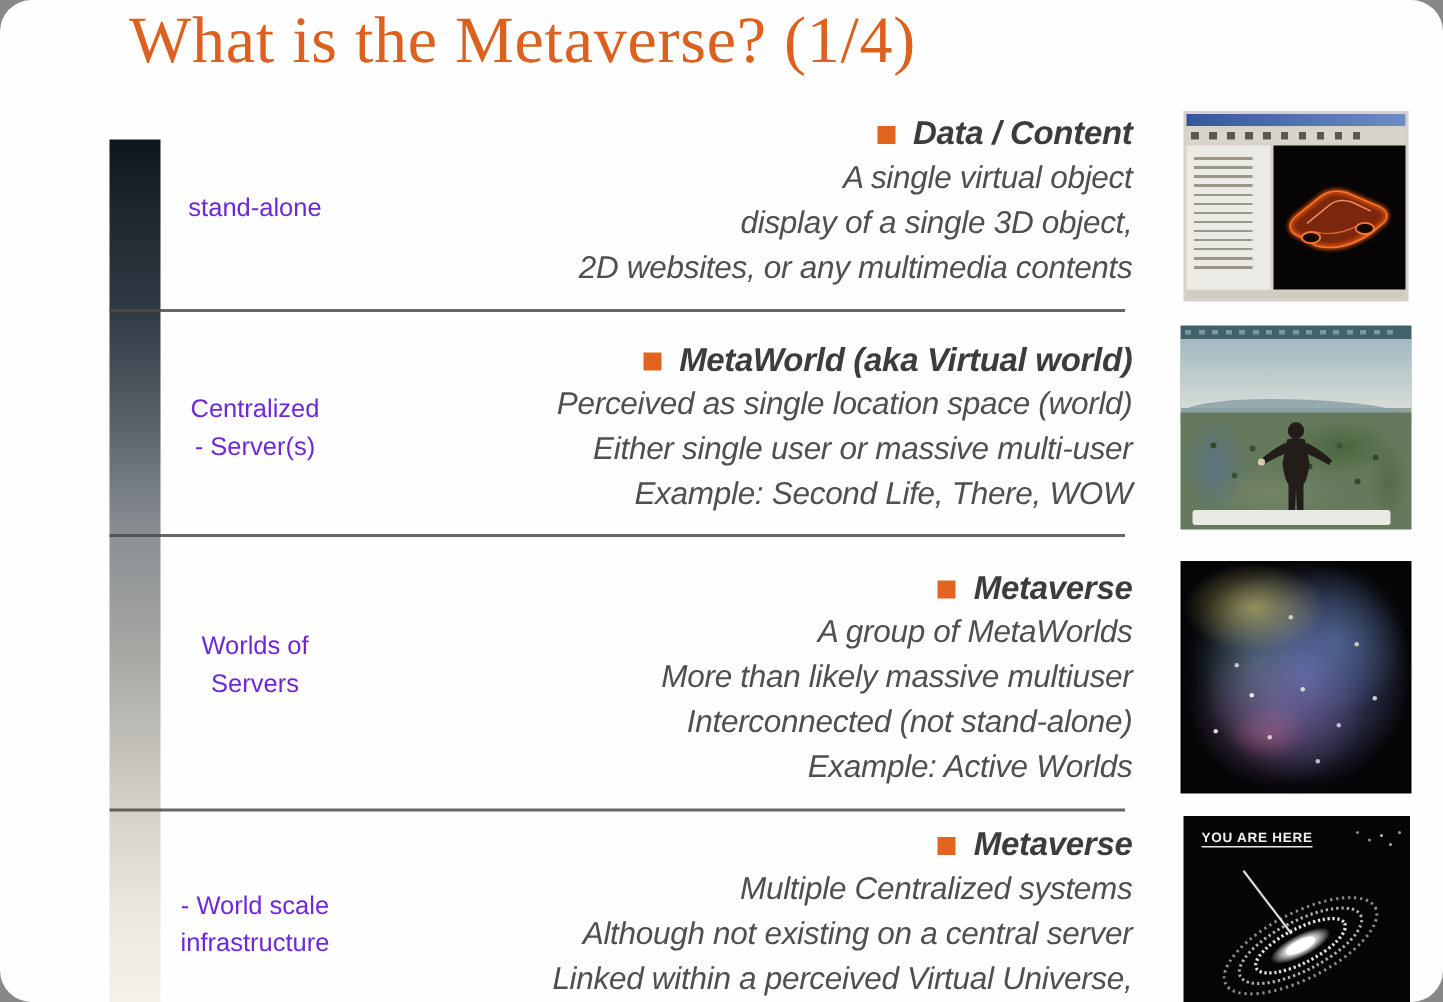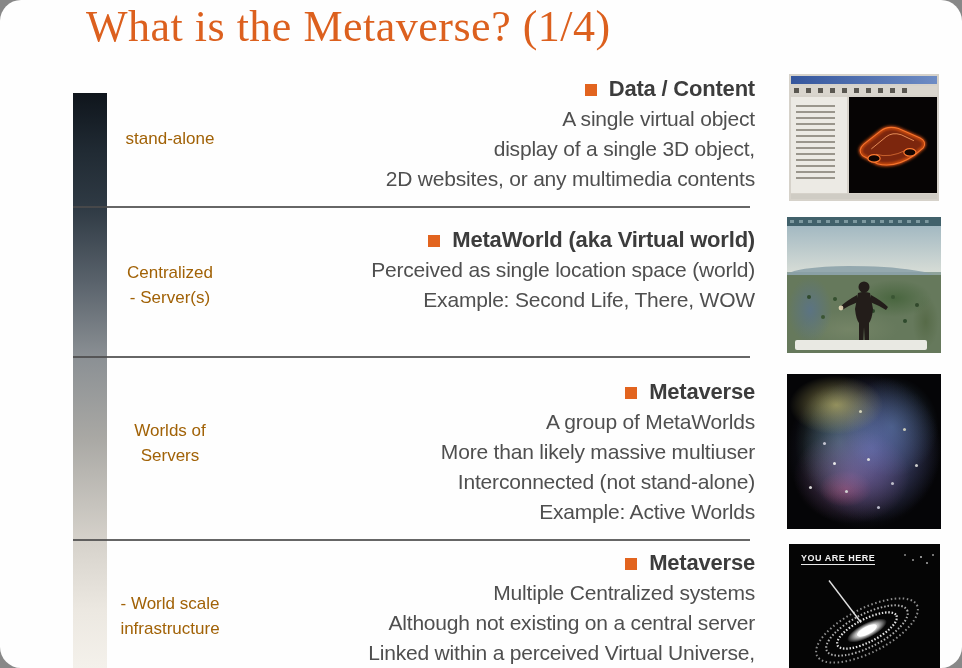--- a/index.html
+++ b/index.html
@@ -19,27 +19,27 @@
     position:absolute;left:73px;top:93px;width:34px;height:575px;
     background:linear-gradient(to bottom,
       #0f151c 0%, #202a33 10%, #2f3a44 20%, #5a636c 33%,
       #8b9094 46%, #a9a8a4 60%, #d6d2cb 78%, #ece8e1 90%, #f4f1eb 100%);
   }
   .divider{position:absolute;left:73px;width:677px;height:2px;background:#4b4b4b;opacity:.85;z-index:3;}
   #divider-1{top:206px}#divider-2{top:356px}#divider-3{top:539px}
 
   .tier-label{
     position:absolute;left:103px;width:134px;text-align:center;
-    color:#a16207;font-size:17px;line-height:25px;z-index:2;
+    color:#6d28d9;font-size:17px;line-height:25px;z-index:2;
   }
   #label-1{top:126px}#label-2{top:260px}#label-3{top:418px}#label-4{top:591px}
 
   .content{
     position:absolute;left:245px;width:510px;text-align:right;z-index:2;
-    color:#4f4f4f;font-size:21px;line-height:30px;letter-spacing:-0.2px;
+    color:#4f4f4f;font-size:21px;line-height:30px;letter-spacing:-0.2px;font-style:italic;
   }
   #content-1{top:74px}#content-2{top:225px}#content-3{top:377px}#content-4{top:548px}
   .heading{font-size:22px;font-weight:bold;color:#3c3c3c;line-height:30px;white-space:nowrap;}
   .bullet{
     display:inline-block;width:12px;height:12px;background:#E2641F;
     margin:0 12px 1px 0;vertical-align:middle;
   }
   .thumb{position:absolute;overflow:hidden;z-index:2;}
 
   
@@ -139,20 +139,21 @@
     <div>A single virtual object</div>
     <div>display of a single 3D object,</div>
     <div>2D websites, or any multimedia contents</div>
   </div>
 
   <div class="content" id="content-2">
     <div class="heading">
       <span class="bullet"></span><span>MetaWorld (aka Virtual world)</span>
     </div>
     <div>Perceived as single location space (world)</div>
+    <div>Either single user or massive multi-user</div>
     <div>Example: Second Life, There, WOW</div>
   </div>
 
   <div class="content" id="content-3">
     <div class="heading">
       <span class="bullet"></span><span>Metaverse</span>
     </div>
     <div>A group of MetaWorlds</div>
     <div>More than likely massive multiuser</div>
     <div>Interconnected (not stand-alone)</div>

